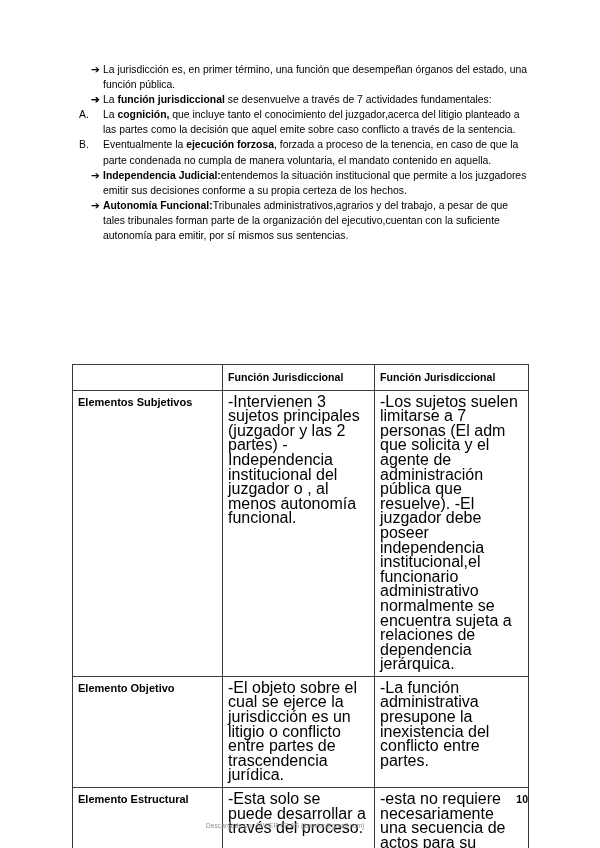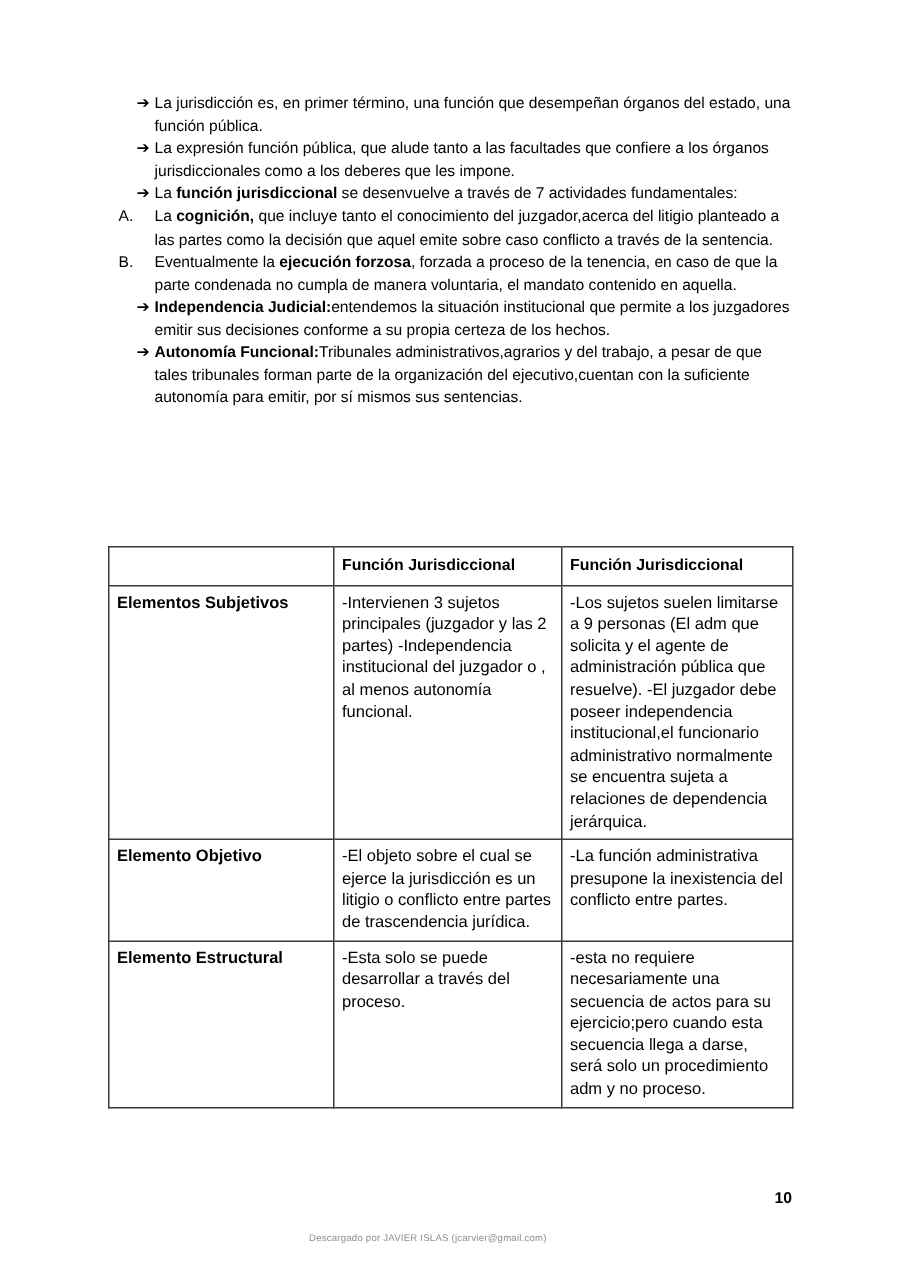--- a/index.html
+++ b/index.html
@@ -75,21 +75,21 @@
     left: 72px;
     top: 364px;
     width: 456px;
     border-collapse: collapse;
     table-layout: fixed;
   }
   .diff-table td {
     border: 1px solid #3a3a3a;
     vertical-align: top;
     padding: 4px 5px 4px 5px;
-    font-size: 11px;
+    font-size: 16px;
     line-height: 14.6px;
   }
   .diff-table col.c1 { width: 150px; }
   .diff-table col.c2 { width: 152px; }
   .diff-table col.c3 { width: 154px; }
 
   td.rowhead {
     font-weight: bold;
     font-size: 11px;
   }
@@ -126,21 +126,20 @@
 
   <div class="content">
 
     <ul class="bullets">
       <li class="bullet-item">
         <span class="marker">➔</span>
         <span>La jurisdicción es, en primer término, una función que desempeñan órganos del estado, una función pública.</span>
       </li>
       <li class="bullet-item">
         <span class="marker">➔</span>
-        <span>La expresión función pública, que alude tanto a las facultades que confiere a los órganos jurisdiccionales como a los deberes que les impone.</span>
       </li>
       <li class="bullet-item">
         <span class="marker">➔</span>
         <span>La </span><b>función jurisdiccional</b><span> se desenvuelve a través de 7 actividades fundamentales:</span>
       </li>
     </ul>
 
     <ol class="alpha">
       <li class="alpha-item">
         <span class="marker">A.</span>
@@ -174,21 +173,21 @@
     <tbody>
       <tr>
         <td class="colhead blank"></td>
         <td class="colhead">Función Jurisdiccional</td>
         <td class="colhead">Función Jurisdiccional</td>
       </tr>
       <tr>
         <td class="rowhead">Elementos Subjetivos</td>
         <td class="cell-lines">-Intervienen 3 sujetos principales (juzgador y las 2 partes)
 -Independencia institucional del juzgador o , al menos autonomía funcional.</td>
-        <td class="cell-lines">-Los sujetos suelen limitarse a 9 personas (El adm que solicita y el agente de administración pública que resuelve).
+        <td class="cell-lines">-Los sujetos suelen limitarse a 7 personas (El adm que solicita y el agente de administración pública que resuelve).
 -El juzgador debe poseer independencia institucional,el funcionario administrativo normalmente se encuentra sujeta a relaciones de dependencia jerárquica.</td>
       </tr>
       <tr>
         <td class="rowhead">Elemento Objetivo</td>
         <td class="cell-lines">-El objeto sobre el cual se ejerce la jurisdicción es un litigio o conflicto entre partes de trascendencia jurídica.</td>
         <td class="cell-lines">-La función administrativa presupone la inexistencia del conflicto entre partes.</td>
       </tr>
       <tr>
         <td class="rowhead">Elemento Estructural</td>
         <td class="cell-lines">-Esta solo se puede desarrollar a través del proceso.</td>

